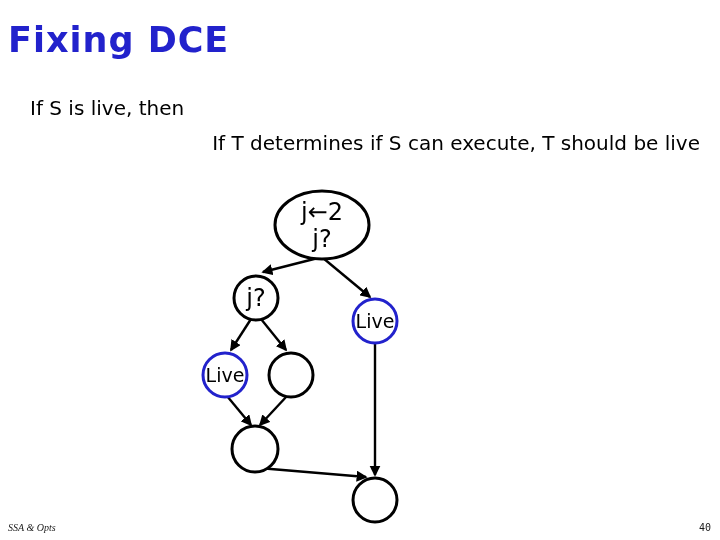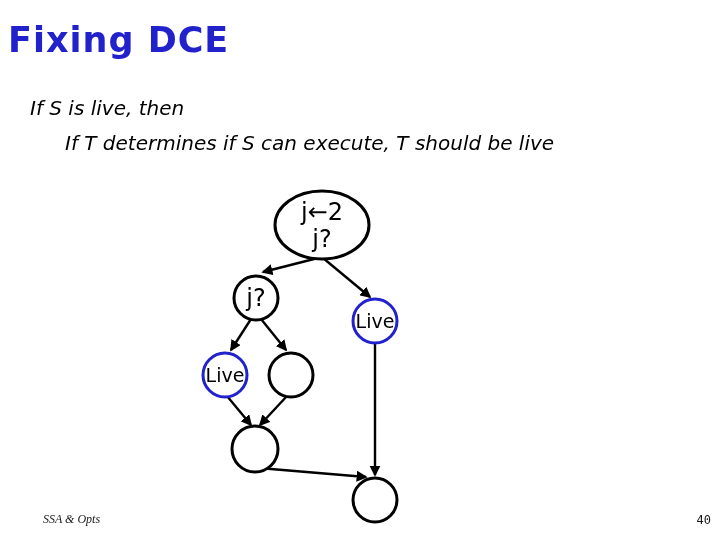--- a/index.html
+++ b/index.html
@@ -30,43 +30,42 @@
     position: absolute;
     top: 91px;
     left: 30px;
     right: 20px;
     font-size: 20px;
     color: #000000;
   }
   .body-line {
     line-height: 35px;
     white-space: nowrap;
-    font-style: italic;
   }
   .body-line.indent-1 {
     margin-left: 35px;
+    text-align: right;
   }
   .diagram-svg {
     position: absolute;
     top: 0;
     left: 0;
     width: 720px;
     height: 540px;
   }
   .footer {
     position: absolute;
     left: 0;
     right: 0;
-    bottom: 13px;
+    bottom: 7px;
     height: 14px;
     font-family: "Liberation Serif", serif;
     font-style: italic;
-    font-size: 12px;
+    font-size: 10px;
     color: #1a1a1a;
-    margin-left: 35px;
   }
   .footer-left {
     position: absolute;
     left: 8px;
     bottom: 0;
   }
   .footer-center {
     position: absolute;
     left: 50%;
     bottom: 0;

